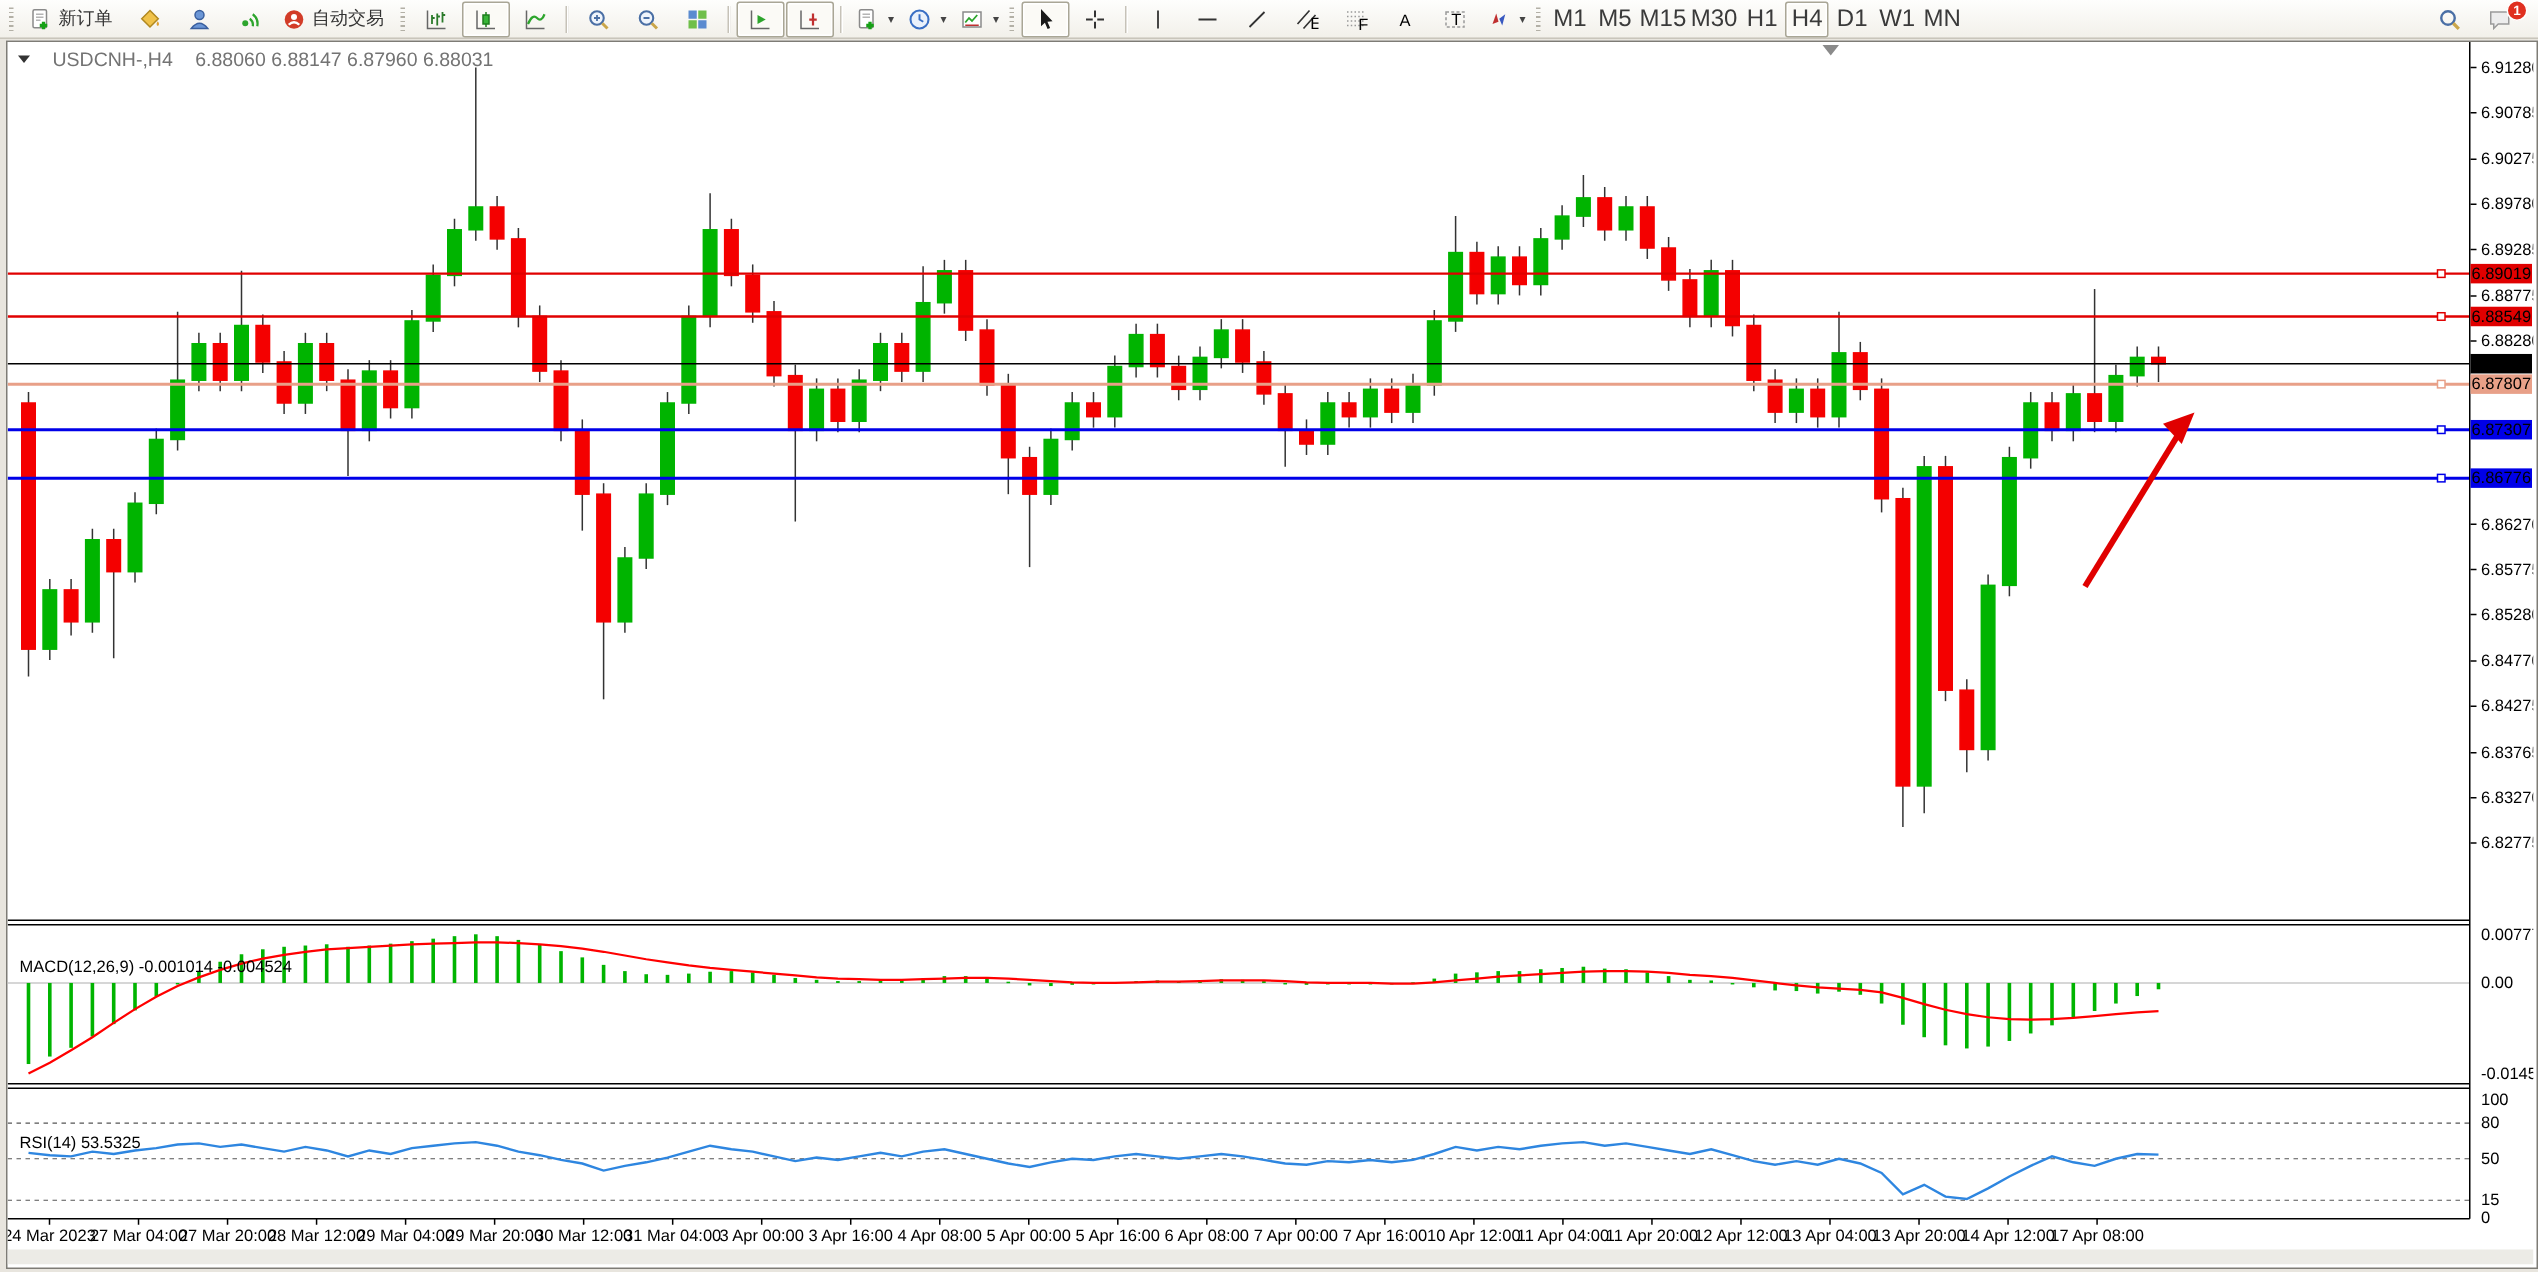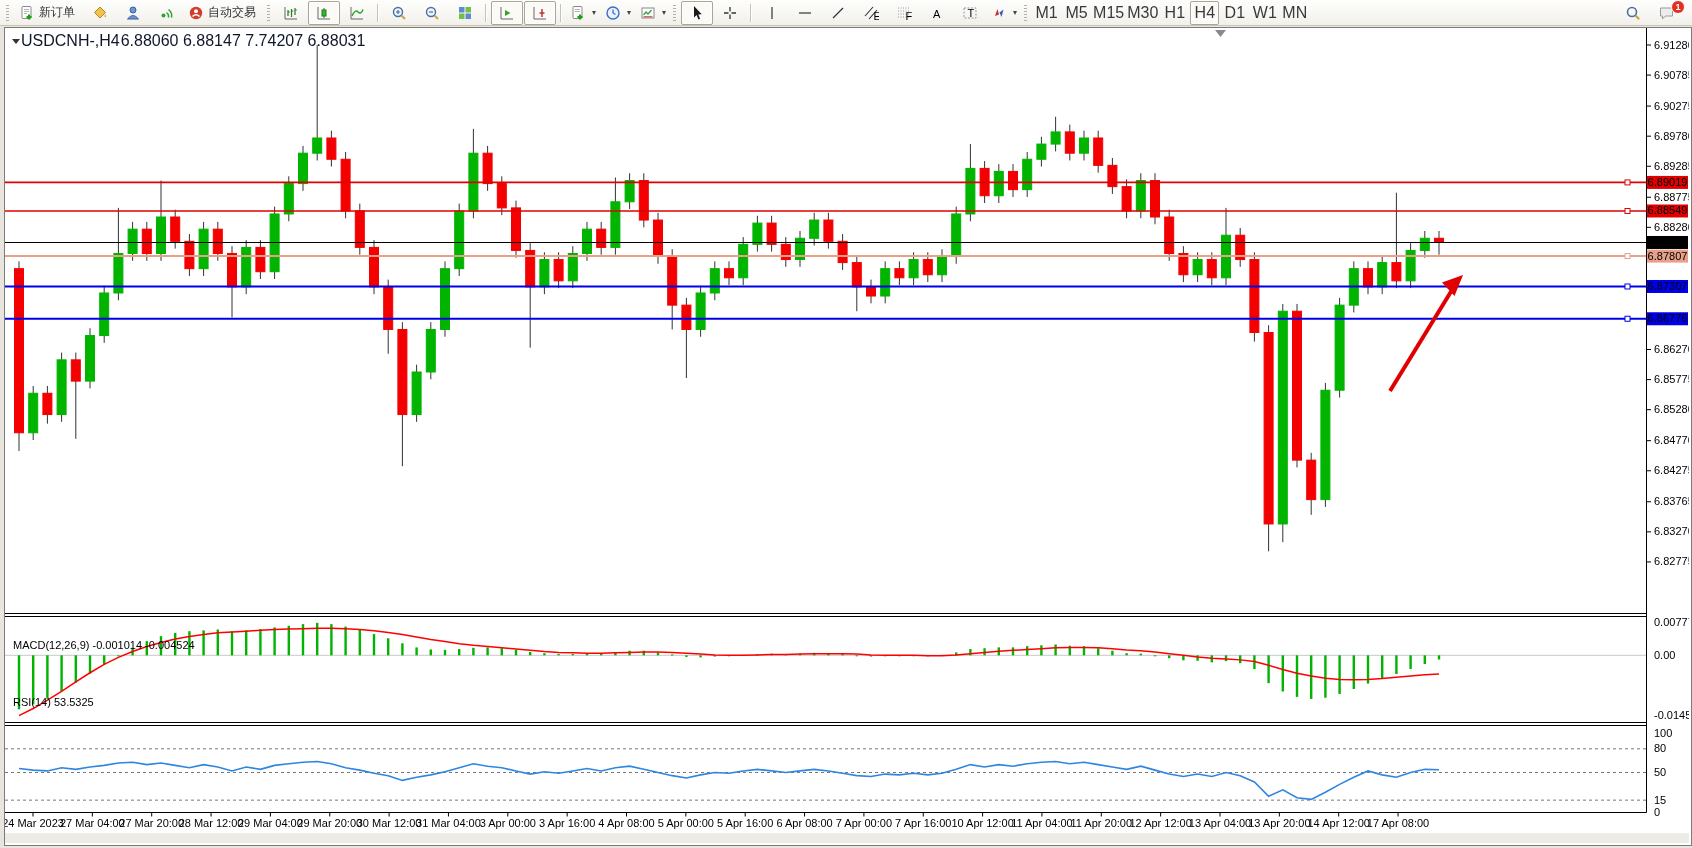--- a/index.html
+++ b/index.html
@@ -15,21 +15,21 @@
   .tf-btn.active{background:#fbfaf6;border-color:#a9a696;box-shadow:inset 0 0 0 1px #fff}
   .spacer{flex:1}
   .caret{font-size:8px;color:#444;margin-left:2px}
   .badge{position:absolute;top:-2px;right:-4px;background:#e03020;color:#fff;border-radius:50%;width:12px;height:12px;font-size:9px;line-height:12px;text-align:center;font-weight:bold;border:1px solid #fff}
   .tb-btn svg{display:block}
   
   .chart-window{position:absolute;top:27px;left:4px;width:1686px;height:817px;background:#fff;border:1px solid #7e7c76;box-sizing:content-box}
   .chart-window .inner{position:relative;width:1684px;height:815px;overflow:hidden}
   svg#cv{position:absolute;left:0;top:0}
   svg text{font-family:"Liberation Sans",sans-serif;font-size:11px;fill:#000}
-  .chart-title{position:absolute;left:7px;top:4px;font-size:16px;color:#0f172a;display:flex;align-items:center;gap:1px;z-index:5}
+  .chart-title{position:absolute;left:7px;top:4px;font-size:13px;color:#737373;display:flex;align-items:center;gap:15px;z-index:5}
   .collapse-tri{width:0;height:0;border-left:4px solid transparent;border-right:4px solid transparent;border-top:5px solid #333;display:inline-block}
   .overlay-label{position:absolute;font-size:11px;color:#000;z-index:5;left:8px}
   .bottom-strip{position:absolute;left:0;right:0;bottom:0;height:10px;background:#ecebe6}
 </style>
 </head>
 <body>
 
 <div class="toolbar">
   <span class="grip"></span>
 
@@ -742,19 +742,19 @@
           <text x="1274.3500000000001" y="799" text-anchor="middle" font-size="11">13 Apr 20:00</text>
           <line x1="1333.7" y1="784.5" x2="1333.7" y2="788.5" stroke="#000"></line>
           <text x="1333.7" y="799" text-anchor="middle" font-size="11">14 Apr 12:00</text>
           <line x1="1393.05" y1="784.5" x2="1393.05" y2="788.5" stroke="#000"></line>
           <text x="1393.05" y="799" text-anchor="middle" font-size="11">17 Apr 08:00</text>
         </g>
       </svg>
     <div class="chart-title">
       <span class="collapse-tri"></span>
       <span>USDCNH-,H4</span>
-      <span>6.88060 6.88147 7.74207 6.88031</span>
+      <span>6.88060 6.88147 6.87960 6.88031</span>
     </div>
     <div class="overlay-label" style="top:611px">MACD(12,26,9) -0.001014 -0.004524</div>
-    <div class="overlay-label" style="top:668px">RSI(14) 53.5325</div>
+    <div class="overlay-label" style="top:728px">RSI(14) 53.5325</div>
     <div class="bottom-strip"></div>
   </div>
 </div>
 
 </body></html>

